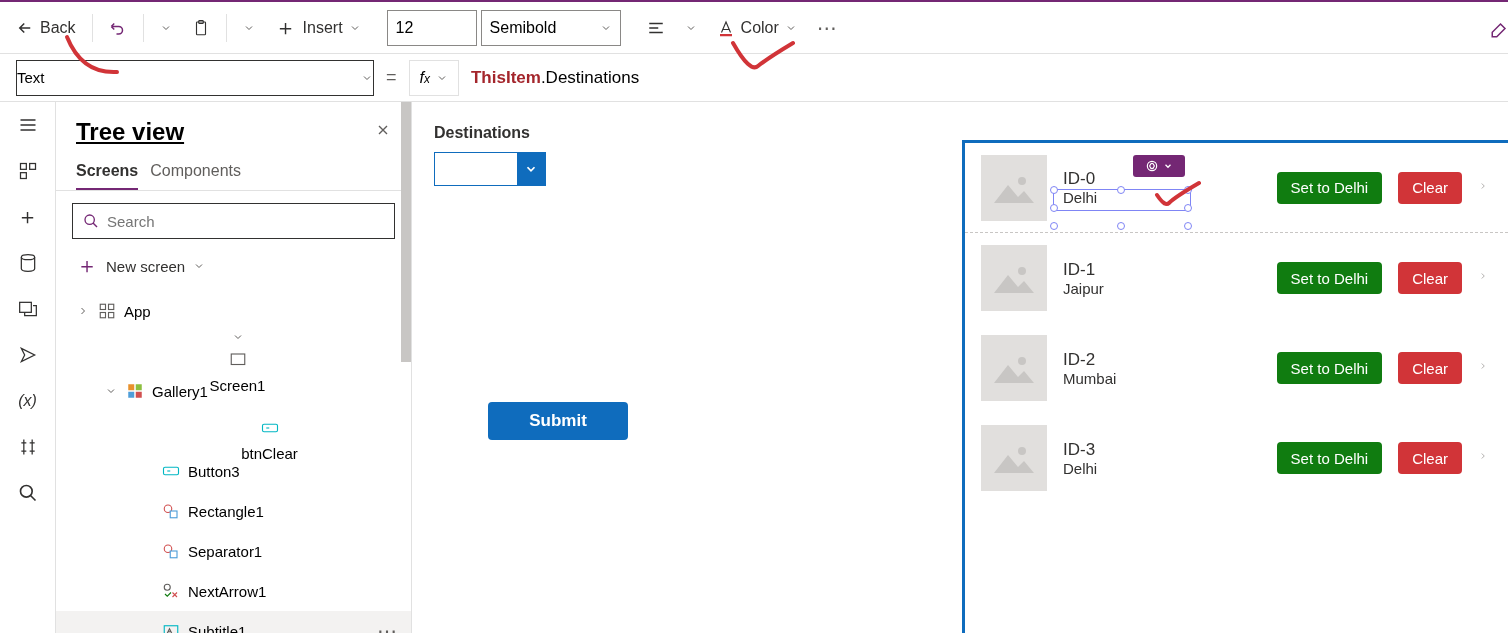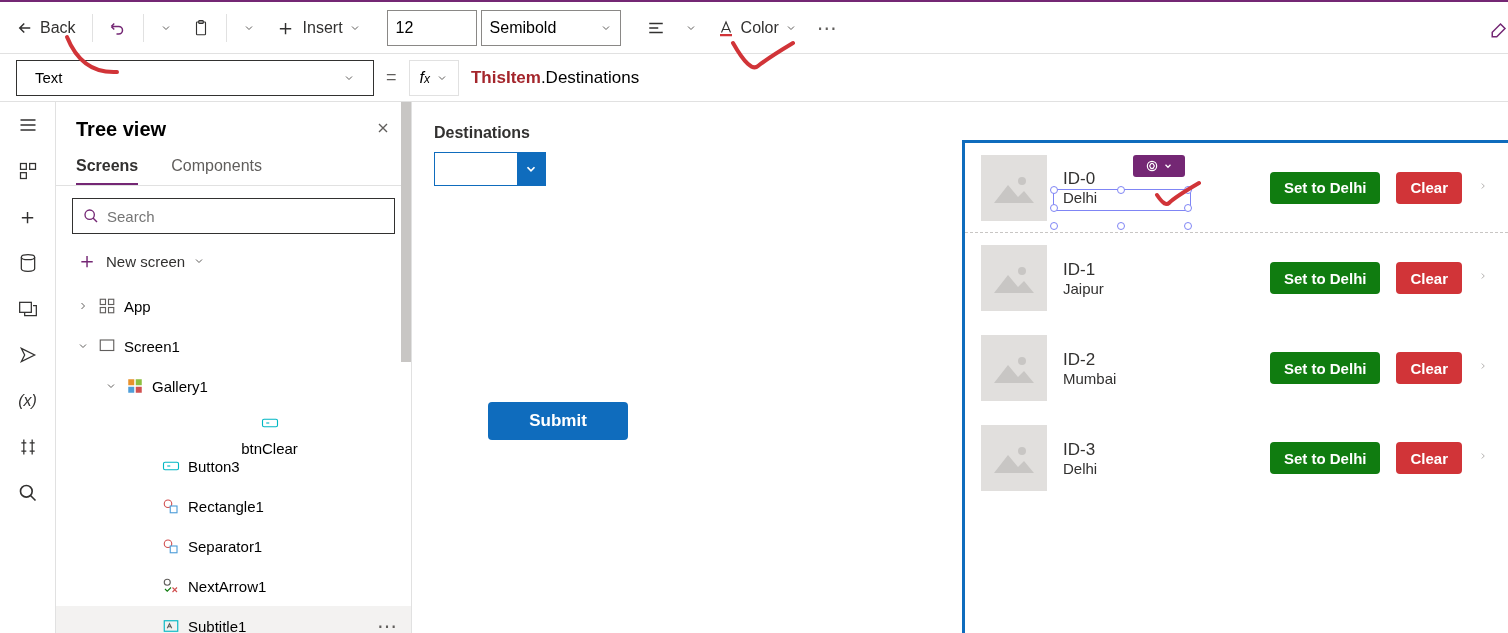--- a/index.html
+++ b/index.html
@@ -6,32 +6,32 @@
   body { background: #fff; width: 1508px; height: 633px; overflow: hidden; border-top: 2px solid #742774; }
   .toolbar { display: flex; align-items: center; height: 52px; padding: 0 8px; border-bottom: 1px solid #e1e1e1; gap: 4px; }
   .tb-btn { display: inline-flex; align-items: center; justify-content: center; height: 36px; padding: 0 8px; cursor: pointer; color: #323130; font-size: 16px; gap: 6px; }
   .tb-sep { width: 1px; height: 28px; background: #e1e1e1; margin: 0 4px; }
   .tb-select { display: flex; align-items: center; justify-content: space-between; height: 36px; border: 1px solid #8a8886; padding: 0 8px; font-size: 16px; cursor: pointer; background: #fff; }
   .tb-select.font { width: 210px; }
   .tb-select.size { width: 90px; }
   .tb-select.weight { width: 140px; }
   .chev { width: 12px; height: 12px; }
   .formula-row { display: flex; align-items: center; height: 48px; padding: 0 16px; gap: 12px; border-bottom: 1px solid #e1e1e1; position: relative; }
-  .prop-select { width: 358px; height: 36px; border: 1.5px solid #323130; display: flex; align-items: center; justify-content: space-between; padding: 0 18px; font-size: 15px; cursor: pointer; }
+  .prop-select { width: 358px; height: 36px; border: 1.5px solid #323130; display: flex; align-items: center; justify-content: space-between; padding: 0 0; font-size: 15px; cursor: pointer; }
   .eq { font-size: 18px; color: #605e5c; }
   .fx-box { display: flex; align-items: center; border: 1px solid #e1e1e1; height: 36px; padding: 0 10px; font-style: italic; font-size: 16px; gap: 6px; }
   .formula-text { font-family: Consolas, monospace; font-size: 17px; }
   .this-item { color: #a4262c; font-weight: bold; }
   .main { display: flex; height: calc(633px - 52px - 48px); }
   .left-rail { width: 56px; border-right: 1px solid #e1e1e1; display: flex; flex-direction: column; align-items: center; padding-top: 12px; gap: 24px; }
   .rail-icon { width: 22px; height: 22px; display: flex; align-items: center; justify-content: center; color: #323130; cursor: pointer; }
   .tree-panel { width: 356px; border-right: 1px solid #e1e1e1; display: flex; flex-direction: column; position: relative; }
   .tree-header { display: flex; align-items: center; justify-content: space-between; padding: 16px 20px 8px; }
-  .tree-title { font-size: 20px; font-weight: 600; }
-  .tabs { display: flex; gap: 33px; padding: 0 20px; border-bottom: 1px solid #e1e1e1; }
+  .tree-title { font-size: 24px; font-weight: 600; text-decoration: underline; }
+  .tabs { display: flex; gap: 12px; padding: 0 20px; border-bottom: 1px solid #e1e1e1; }
   .tab { padding: 8px 0; font-size: 16px; cursor: pointer; color: #605e5c; }
   .tab.active { color: #323130; font-weight: 600; border-bottom: 2px solid #742774; }
   .search-wrap { padding: 12px 16px 8px; }
   .search-box { display: flex; align-items: center; height: 36px; border: 1px solid #323130; padding: 0 10px; gap: 8px; }
   .search-box input { border: none; outline: none; font-size: 15px; flex: 1; }
   .new-screen { display: flex; align-items: center; gap: 8px; padding: 4px 20px 10px; font-size: 15px; cursor: pointer; color: #323130; }
   .tree-items { flex: 1; overflow-y: auto; font-size: 15px; }
   .tree-item { display: flex; align-items: center; height: 40px; padding-right: 12px; cursor: pointer; gap: 8px; }
   .tree-item.selected { background: #f3f2f1; }
   .tree-item .icon { width: 18px; height: 18px; display: flex; align-items: center; justify-content: center; }
@@ -44,21 +44,21 @@
   .form-dd .dd-body { flex: 1; }
   .form-dd .dd-btn { width: 28px; background: #0f6cbd; display: flex; align-items: center; justify-content: center; }
   .submit-btn { position: absolute; left: 76px; top: 300px; width: 140px; height: 38px; background: #0f6cbd; color: #fff; border-radius: 4px; display: flex; align-items: center; justify-content: center; font-size: 17px; font-weight: 600; cursor: pointer; }
   .gallery { position: absolute; right: 0; top: 38px; width: 546px; bottom: 0; border-top: 3px solid #0f6cbd; border-left: 3px solid #0f6cbd; }
   .gallery-row { display: flex; align-items: center; height: 90px; padding: 0 16px; gap: 16px; border-bottom: 1px dashed #c8c6c4; position: relative; }
   .gallery-row:not(:first-child) { border-bottom: none; }
   .g-img { width: 66px; height: 66px; background: #e1dfdd; display: flex; align-items: center; justify-content: center; }
   .g-text { flex: 1; }
   .g-id { font-size: 17px; color: #323130; }
   .g-dest { font-size: 15px; color: #323130; }
-  .g-btn { height: 32px; padding: 8px 14px; border-radius: 4px; color: #fff; font-weight: 700; font-size: 15px; display: flex; align-items: center; cursor: pointer; }
+  .g-btn { height: 32px; padding: 8px 14px; border-radius: 4px; color: #fff; font-weight: 400; font-size: 15px; display: flex; align-items: center; cursor: pointer; }
   .g-btn.green { background: #107c10; }
   .g-btn.red { background: #d13438; }
   .g-arrow { width: 14px; color: #a19f9d; }
   .selected-sub { position: absolute; border: 1px solid #7f85f5; }
   .sel-handle { position: absolute; width: 8px; height: 8px; background: #fff; border: 1px solid #7f85f5; border-radius: 50%; }
   .purple-badge { position: absolute; background: #742774; color:#fff; width: 52px; height: 22px; border-radius: 3px; display: flex; align-items: center; justify-content: center; gap: 4px; }
   .red-mark { position: absolute; pointer-events: none; }
   .plus-thin { font-size: 22px; font-weight: 300; }
   .ellipsis { font-size: 20px; letter-spacing: 2px; color: #605e5c; }
   .right-handle { position:absolute; right:0; top:10px; height:40px; display:flex; align-items:center; gap:6px; color:#323130; }
@@ -261,21 +261,21 @@
           <span class="icon">
             <svg width="18" height="18" viewBox="0 0 24 24" fill="none" stroke="#605e5c" stroke-width="1.5">
               <rect x="3" y="3" width="7" height="7"></rect>
               <rect x="14" y="3" width="7" height="7"></rect>
               <rect x="3" y="14" width="7" height="7"></rect>
               <rect x="14" y="14" width="7" height="7"></rect>
             </svg>
           </span>
           <span>App</span>
         </div>
-        <div class="tree-item" style="padding-left: 20px;">
+        <div class="tree-item" style="padding-left: 20px; flex-direction: column;">
           <span style="width:14px;display:inline-flex;justify-content:center">
             <svg width="12" height="12" viewBox="0 0 24 24" fill="none" stroke="#605e5c" stroke-width="2">
               <path d="M6 9l6 6 6-6"></path>
             </svg>
           </span>
           <span class="icon">
             <svg width="18" height="18" viewBox="0 0 24 24" fill="none" stroke="#605e5c" stroke-width="1.5">
               <rect x="3" y="4" width="18" height="14"></rect>
             </svg>
           </span>

